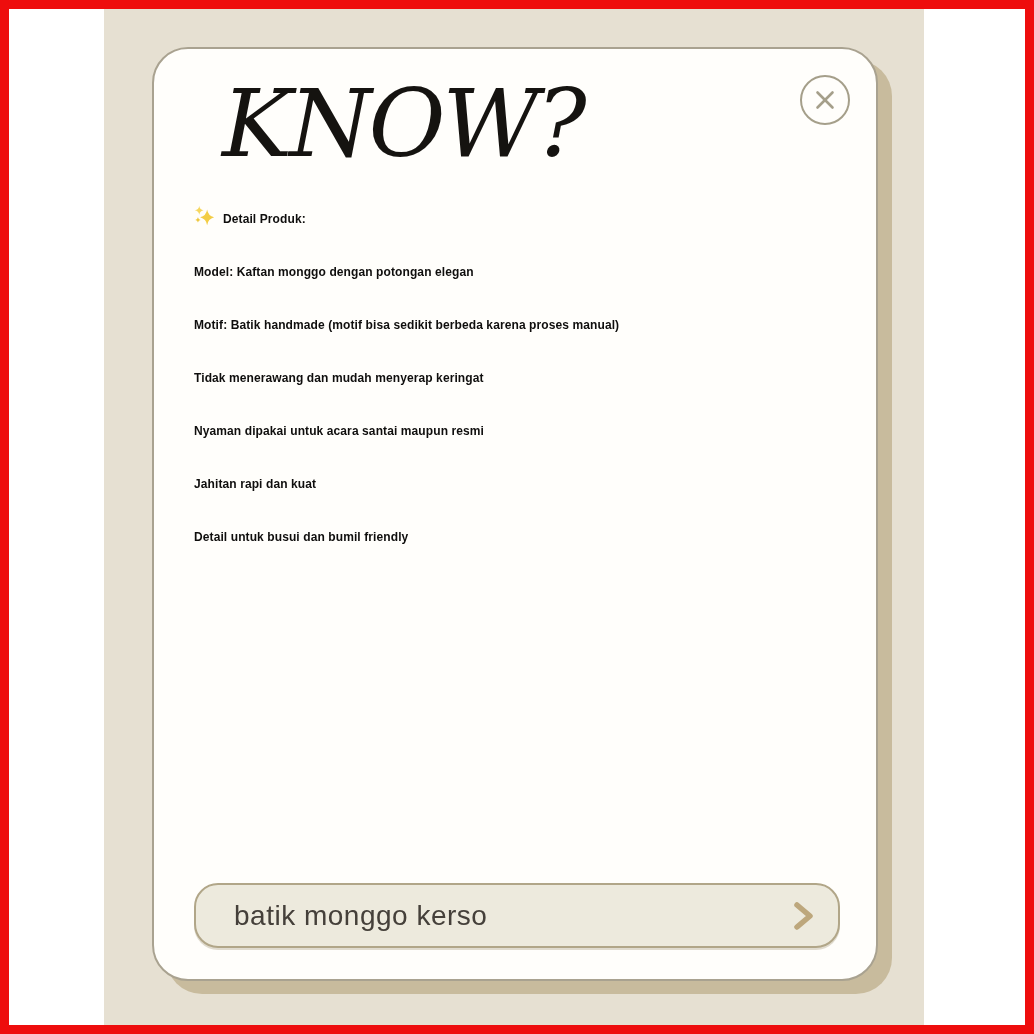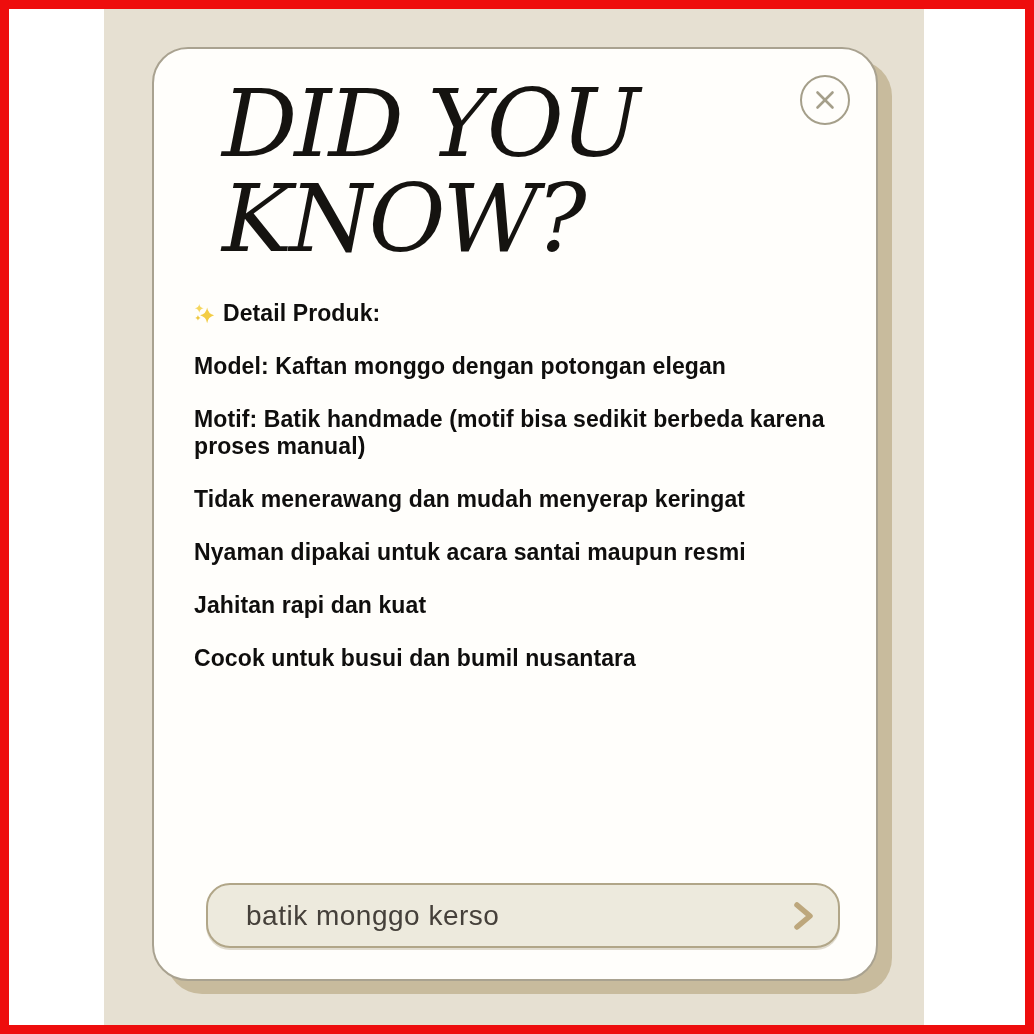--- a/index.html
+++ b/index.html
@@ -55,31 +55,31 @@
     line-height: 95px;
     letter-spacing: -3px;
     color: #151310;
   }
   .title div { white-space: nowrap; }
   .details {
     margin: 34px 40px 0 40px;
   }
   .para {
     font-weight: 700;
-    font-size: 23px;
+    font-size: 12px;
     line-height: 27px;
     letter-spacing: 0.1px;
     color: #0f0e0d;
     margin-bottom: 26px;
   }
   .para .pic { display: inline-block; margin-right: 8px; }
   .para .pic svg { width: 21px; height: 21px; vertical-align: -3px; }
   .action-bar {
     position: absolute;
-    left: 52px; right: 36px;
+    left: 40px; right: 36px;
     top: 834px; height: 65px;
     box-sizing: border-box;
     background: #edeadd;
     border: 2px solid #b1a688;
     border-radius: 24px;
     box-shadow: 0 2px 0 rgba(167, 155, 122, 0.35);
     display: flex; align-items: center;
     padding: 0 60px 0 38px;
     cursor: pointer;
   }
@@ -104,36 +104,35 @@
 <div class="card">
 
   <button class="close-btn" aria-label="close">
     <svg width="26" height="26" viewBox="0 0 26 26">
       <line x1="5.5" y1="5.5" x2="20.5" y2="20.5" stroke="#a59f8a" stroke-width="2.6" stroke-linecap="round"></line>
       <line x1="20.5" y1="5.5" x2="5.5" y2="20.5" stroke="#a59f8a" stroke-width="2.6" stroke-linecap="round"></line>
     </svg>
   </button>
 
   <div class="title">
-    <div>DID YOU</div>
     <div>KNOW?</div>
   </div>
 
   <div class="details" id="details-list">
       <div class="para"><span class="pic"><svg viewBox="0 0 24 24">
             <path d="M15 5 Q16 12 23 14 Q16 16 15 23 Q14 16 7 14 Q14 12 15 5 Z" fill="#f3cd45"></path>
             <path d="M6 1 Q6.7 5.3 11 6 Q6.7 6.7 6 11 Q5.3 6.7 1 6 Q5.3 5.3 6 1 Z" fill="#f6d75e"></path>
             <path d="M4.5 14 Q5 16.6 7.5 17 Q5 17.4 4.5 20 Q4 17.4 1.5 17 Q4 16.6 4.5 14 Z" fill="#eec73c"></path>
           </svg></span><span>Detail Produk:</span></div>
       <div class="para"><span>Model: Kaftan monggo dengan potongan elegan</span></div>
       <div class="para"><span>Motif: Batik handmade (motif bisa sedikit berbeda karena proses manual)</span></div>
       <div class="para"><span>Tidak menerawang dan mudah menyerap keringat</span></div>
       <div class="para"><span>Nyaman dipakai untuk acara santai maupun resmi</span></div>
       <div class="para"><span>Jahitan rapi dan kuat</span></div>
-      <div class="para"><span>Cocok untuk busui dan bumil nusantara</span></div>
+      <div class="para"><span>Detail untuk busui dan bumil friendly</span></div>
     </div>
 
   <div class="action-bar">
     <span class="bar-label">batik monggo kerso</span>
     <span class="chev">
       <svg width="26" height="34" viewBox="0 0 26 34">
         <polyline points="7,6 20,17 7,28" fill="none" stroke="#bda77c" stroke-width="5.5" stroke-linecap="round" stroke-linejoin="round"></polyline>
       </svg>
     </span>
   </div>

